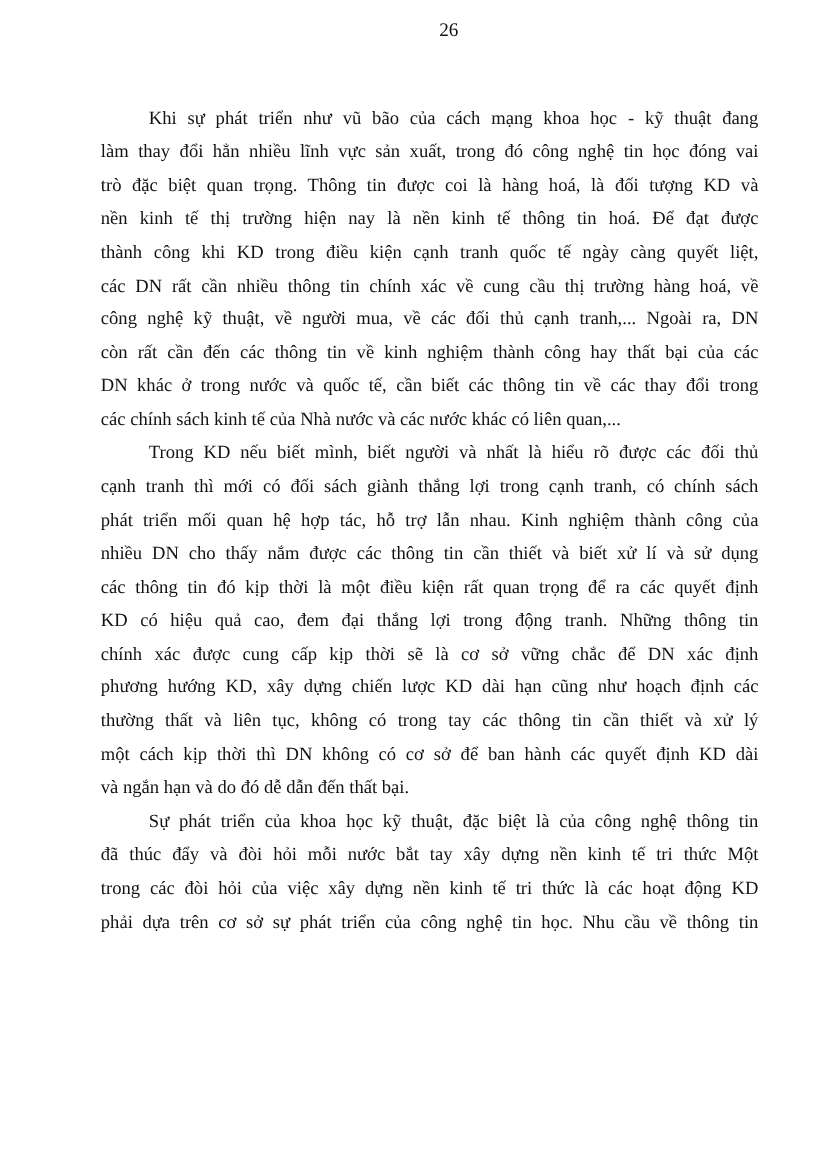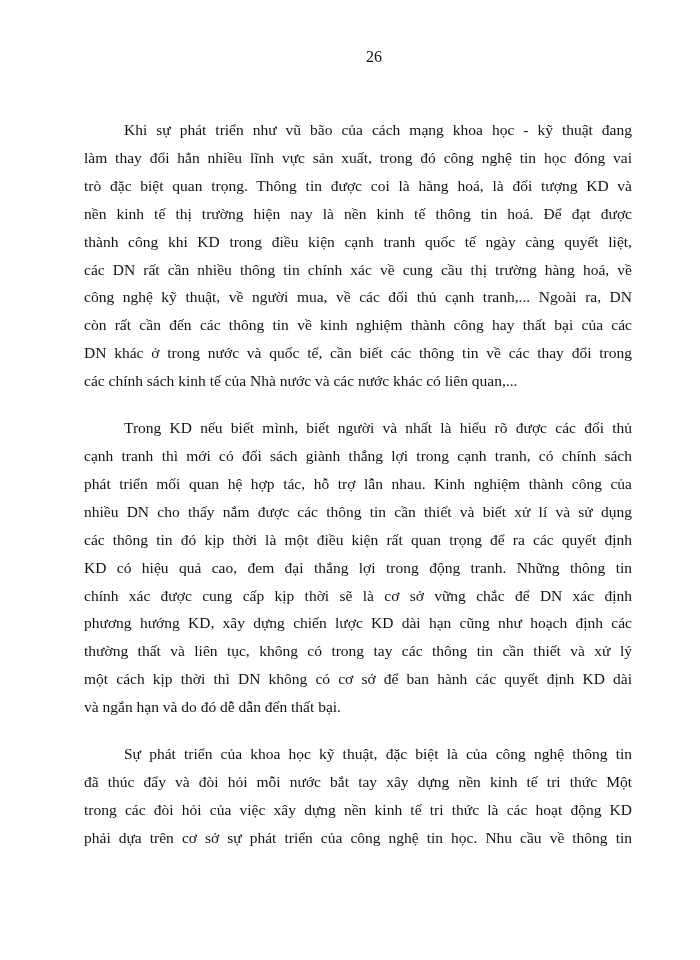--- a/index.html
+++ b/index.html
@@ -10,21 +10,21 @@
   .page {
     position: relative;
     width: 700px;
     height: 960px;
     background: #ffffff;
     color: #121212;
     font-family: "Liberation Serif", "DejaVu Serif", serif;
     overflow: hidden;
   }
   .page-number {
-    padding-top: 48px;
+    padding-top: 17px;
     padding-left: 48px;
     text-align: center;
     font-size: 16px;
     color: #121212;
   }
   .doc-body {
     margin: 50px 68px 0 84px; 
     font-size: 15.5px;
     line-height: 27.9px;
     color: #121212;
@@ -33,21 +33,20 @@
     margin: 0;
     padding: 0;
   }
   .line {
     text-align: justify;
     text-align-last: justify;
     -moz-text-align-last: justify;
   }
   .line.first {
     text-indent: 40px;
-    margin-top: 19px;
   }
   .line.last {
     text-align-last: left;
     font-family: Liberation Serif, serif;
     -moz-text-align-last: left;
   }
 </style>
 </head>
 <body>
 

